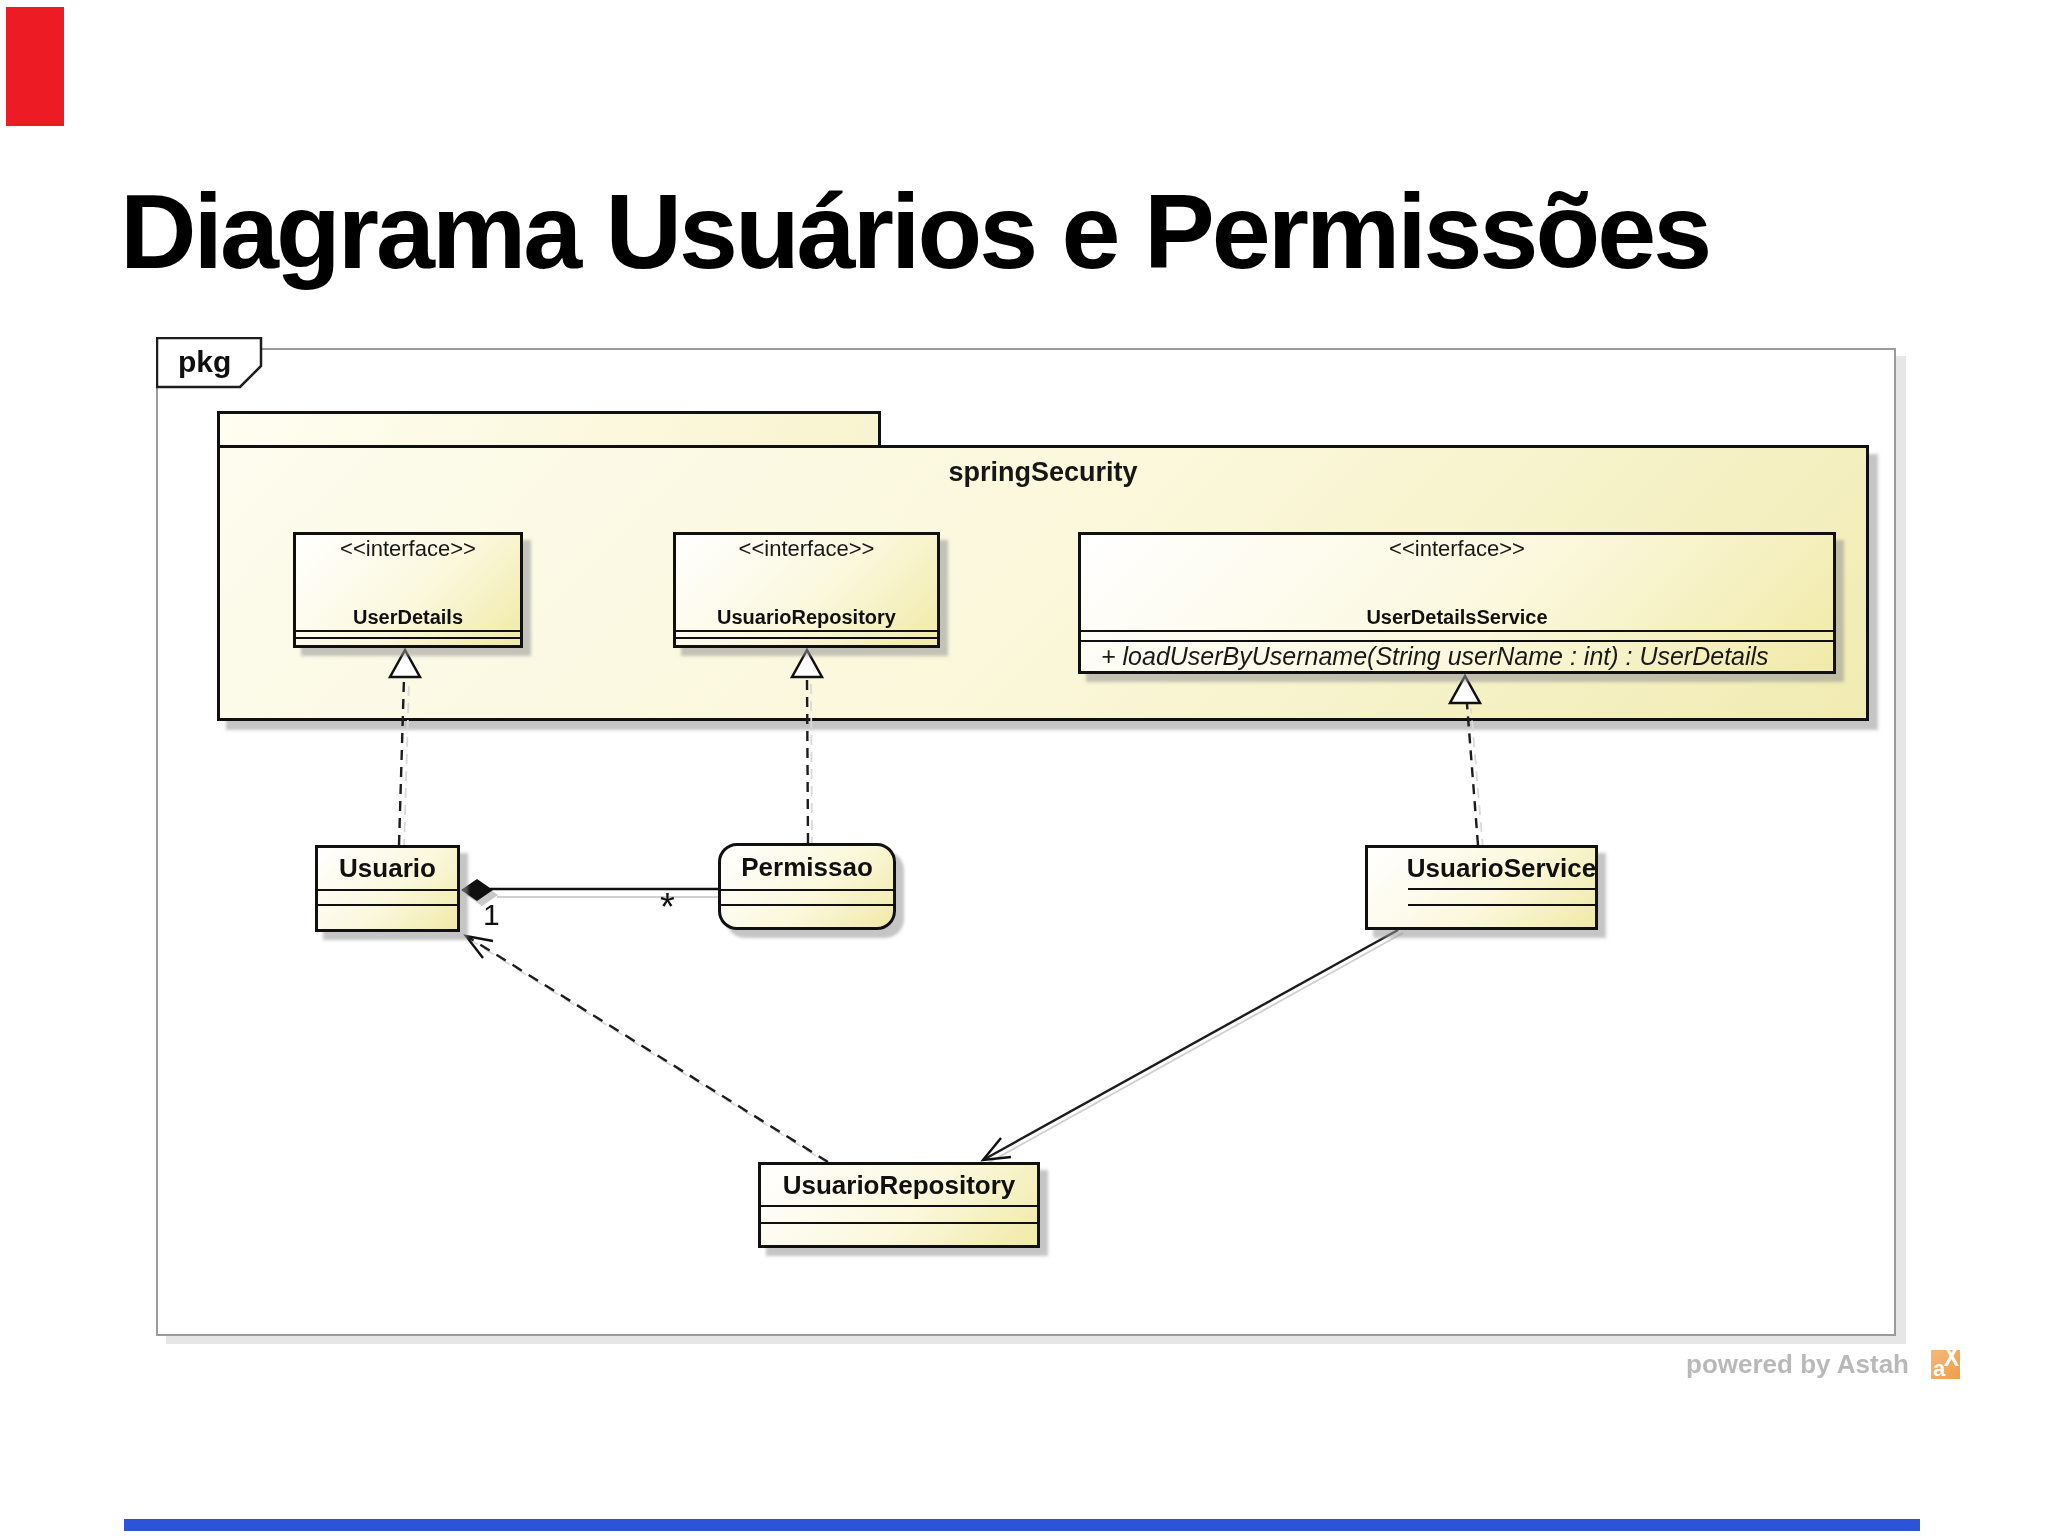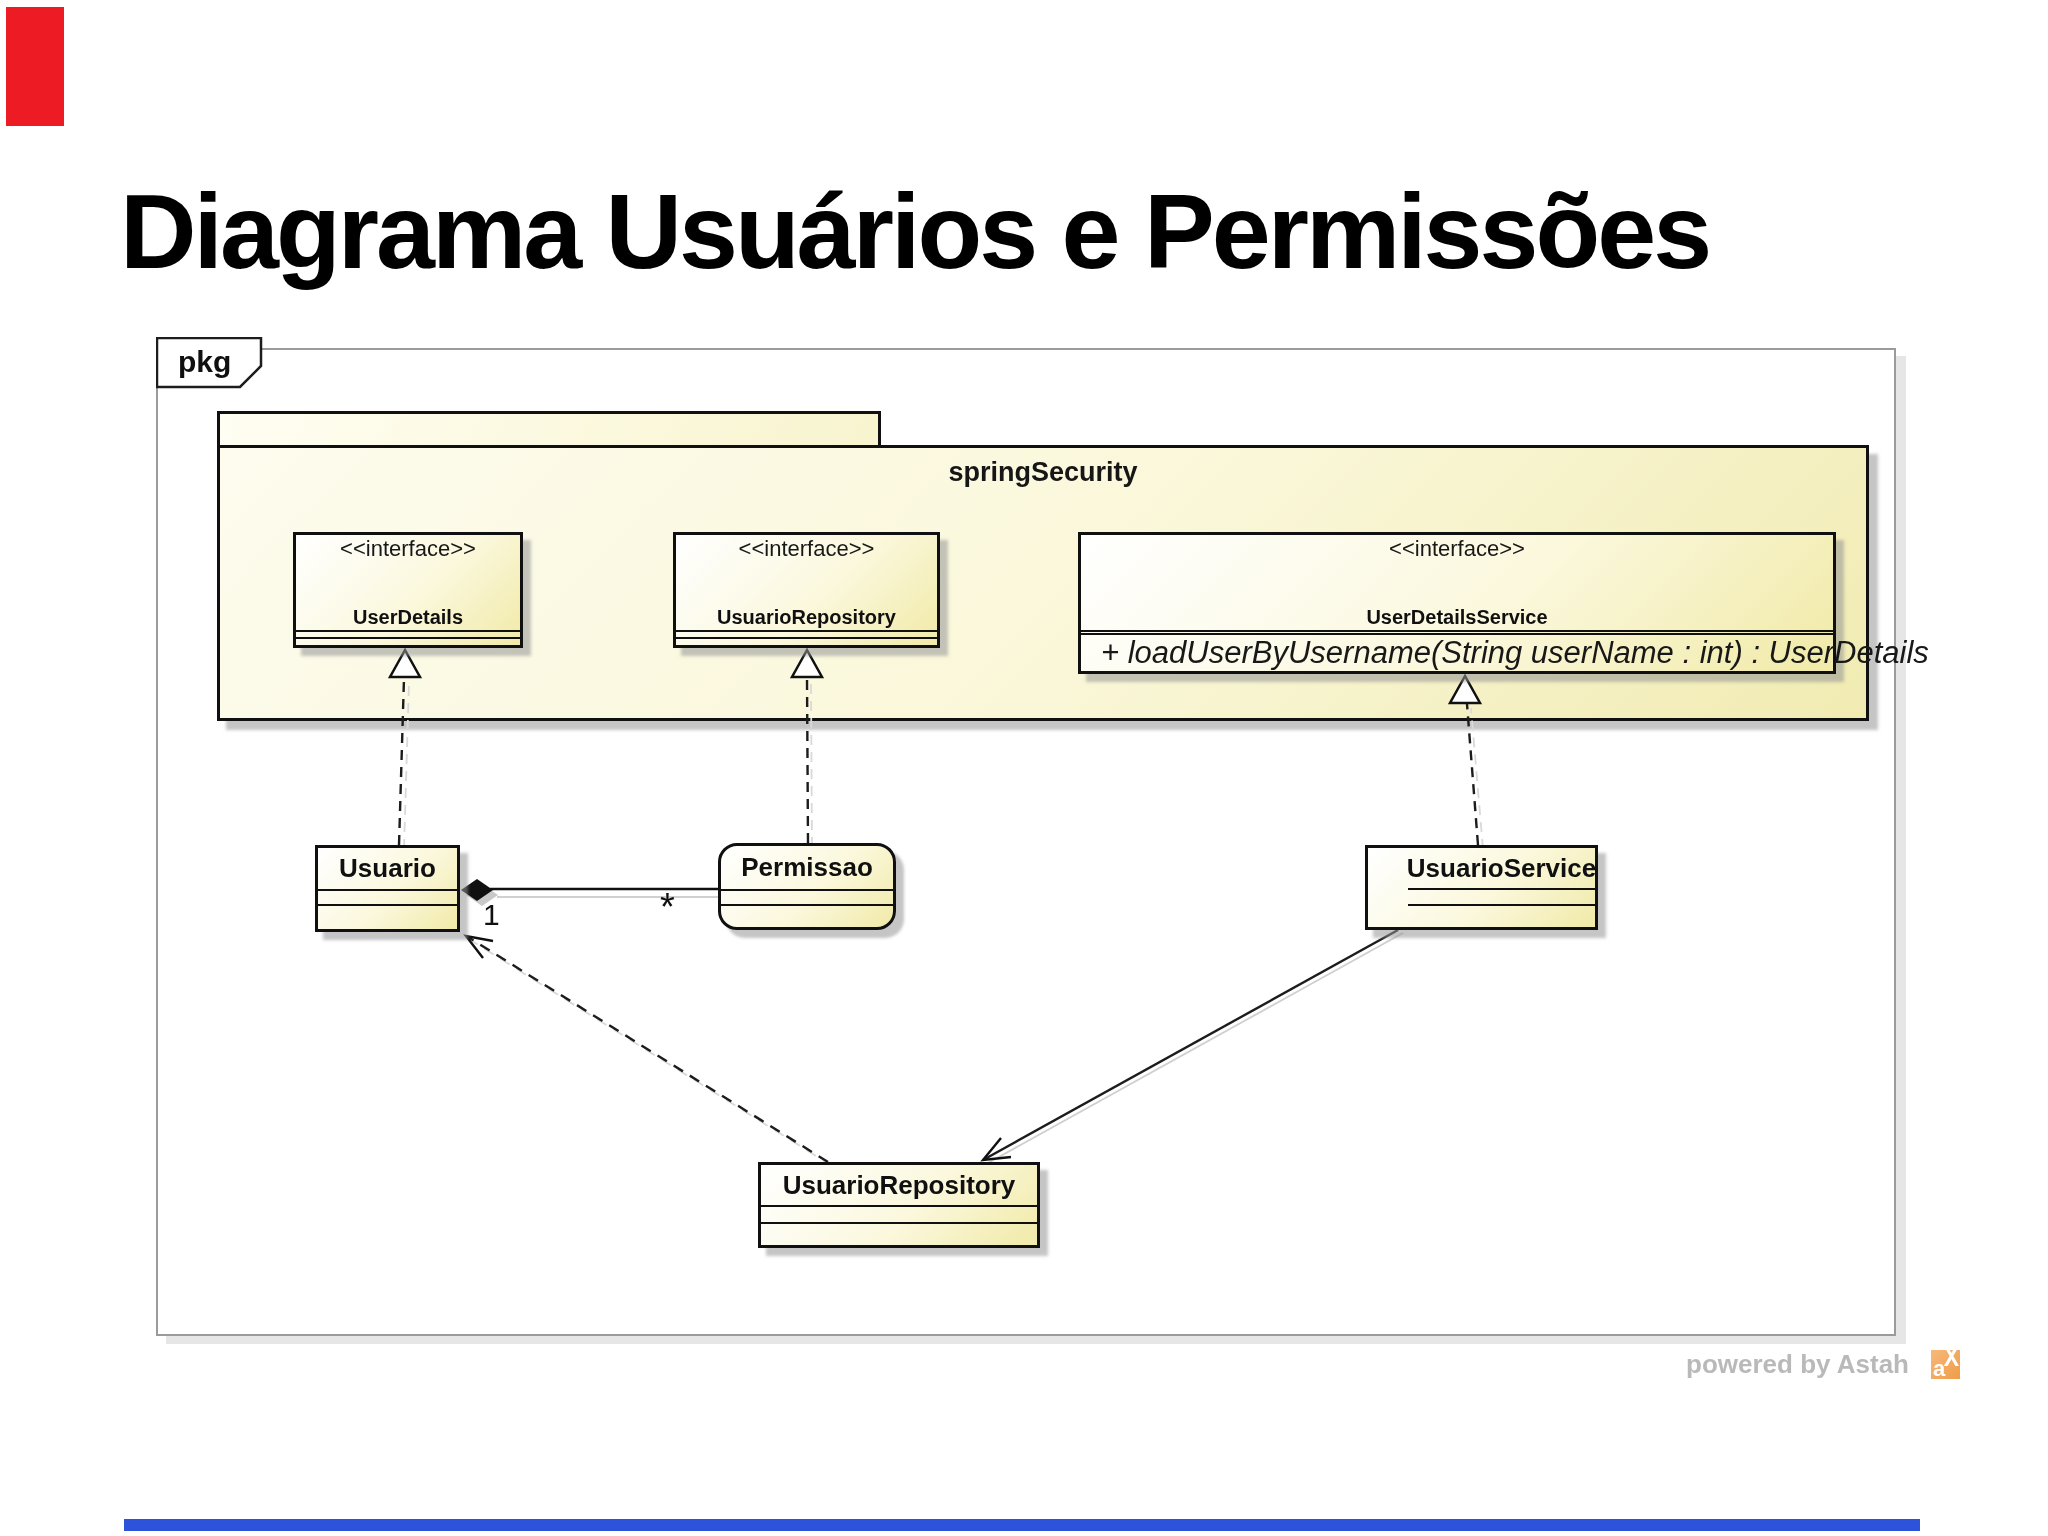--- a/index.html
+++ b/index.html
@@ -63,21 +63,21 @@
     box-shadow:8px 8px 3px rgba(150,150,150,0.55);
     display:flex; flex-direction:column;
   }
   .comp-name { flex:1 1 auto; display:flex; flex-direction:column; justify-content:center; align-items:center;gap:40px; }
   .stereotype { font-size:22px; color:#181818; line-height:1.3; }
   .iface-name { font-size:20px; font-weight:bold; color:#101010; line-height:1.3; }
   .class-name { font-size:26px; font-weight:bold; color:#101010; }
   .comp-empty { border-top:2.5px solid #101010; }
   .comp-ops-text {
     border-top:2.5px solid #101010; display:flex; align-items:center;
-    padding-left:20px; font-size:31px; font-style:italic; color:#181818;
+    padding-left:20px; font-size:25px; font-style:italic; color:#181818;
     white-space:nowrap;
   }
 
   
   .box-userdetails        { left:293px;  top:532px;  width:230px; height:116px; }
   .box-userdetails        .a { height:19px; } .box-userdetails .o { height:23px; }
   .box-grantedauthority   { left:673px;  top:532px;  width:267px; height:116px; }
   .box-grantedauthority   .a { height:19px; } .box-grantedauthority .o { height:23px; }
   .box-userdetailsservice { left:1078px; top:532px;  width:758px; height:142px; }
   .box-userdetailsservice .a { height:22px; } .box-userdetailsservice .ops { height:49px; }

